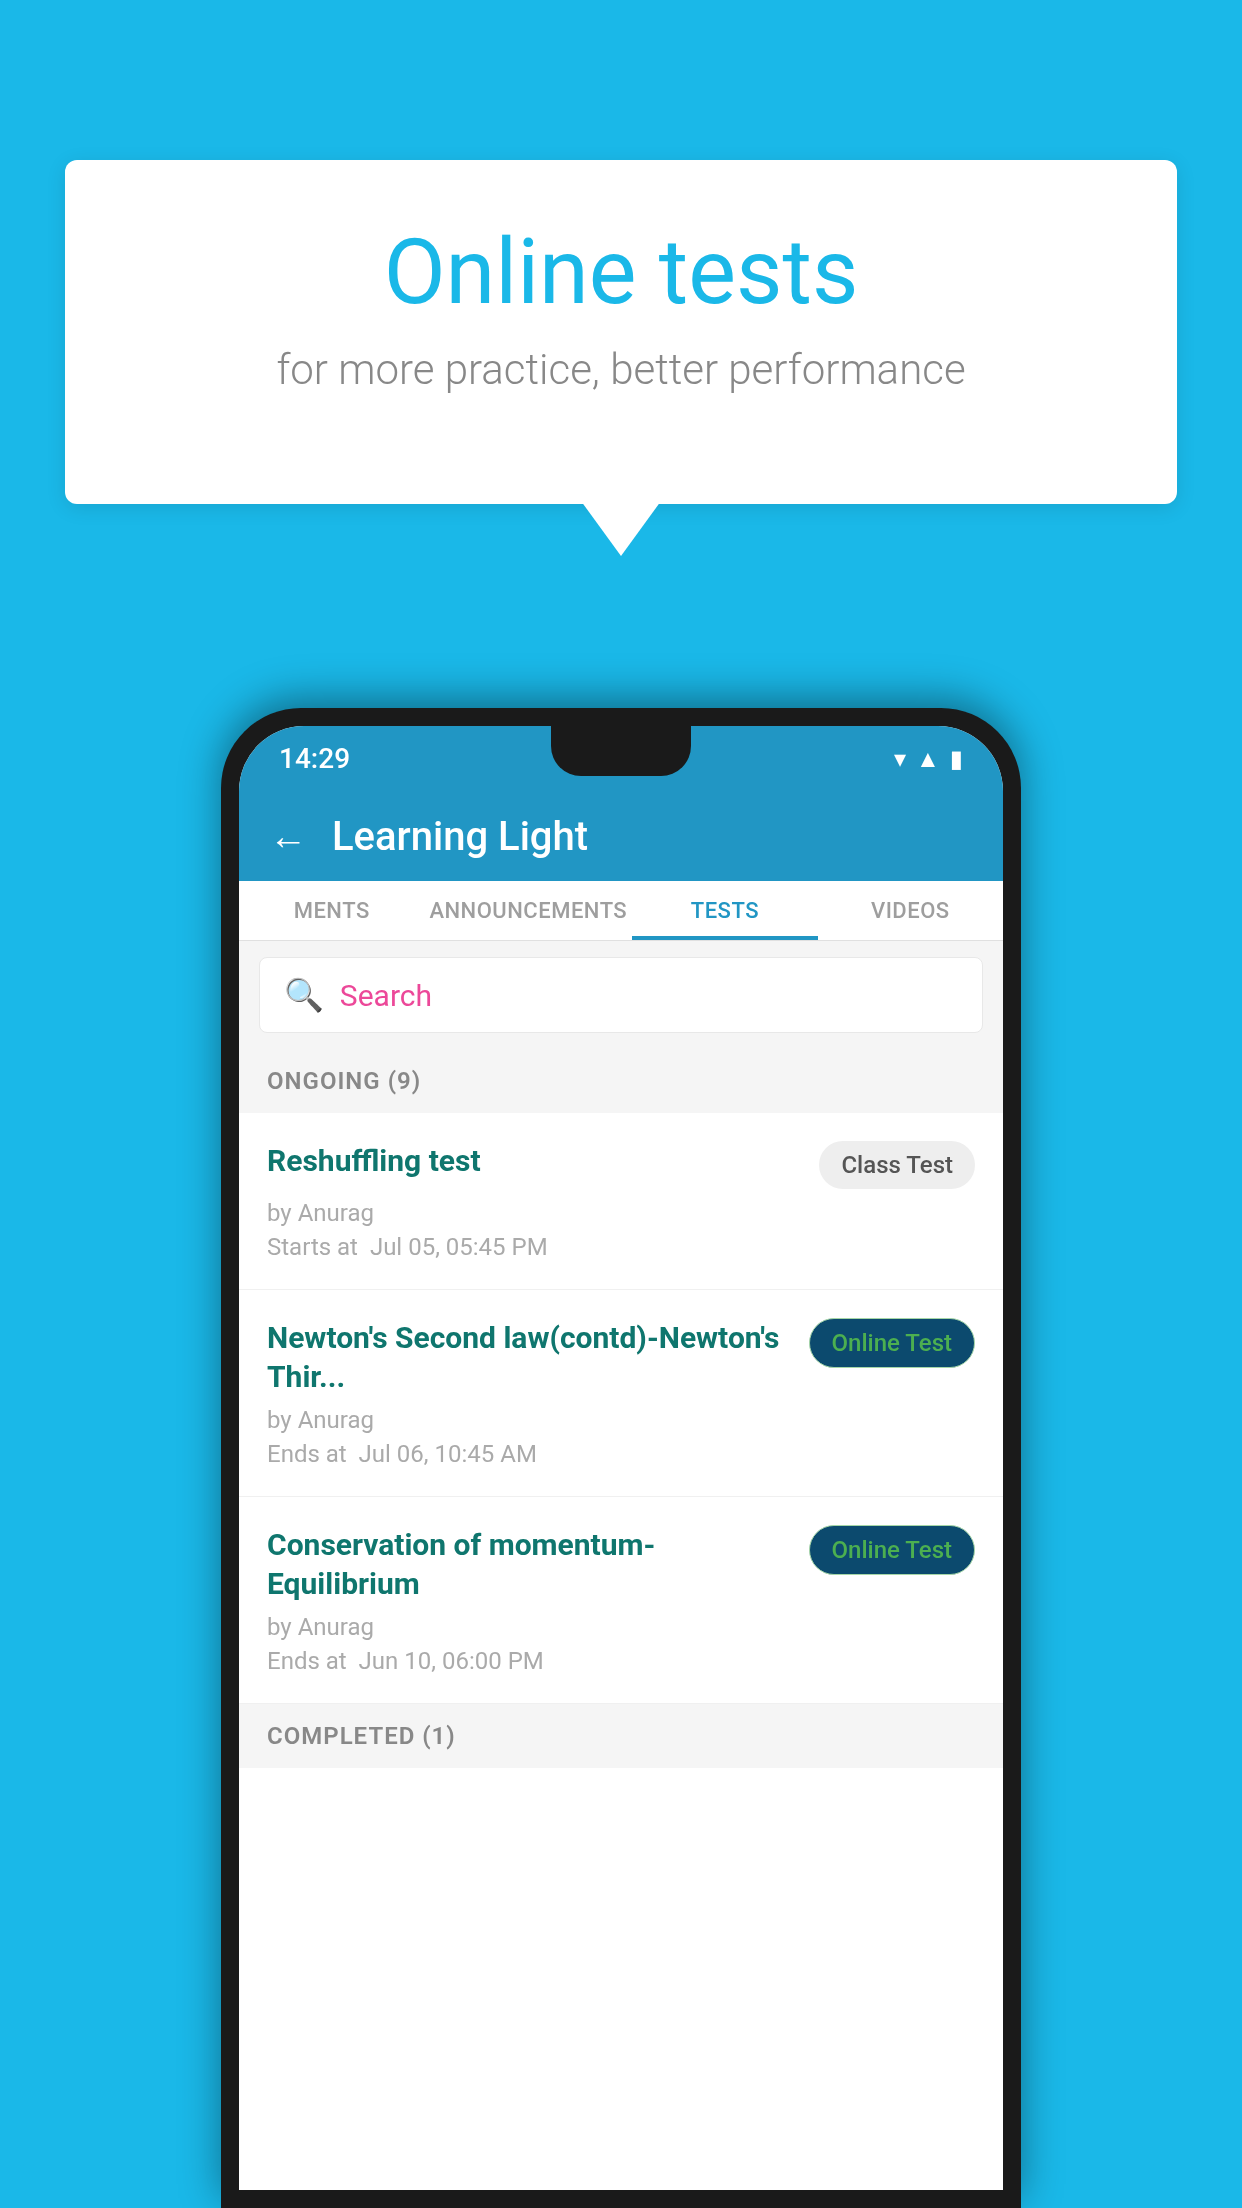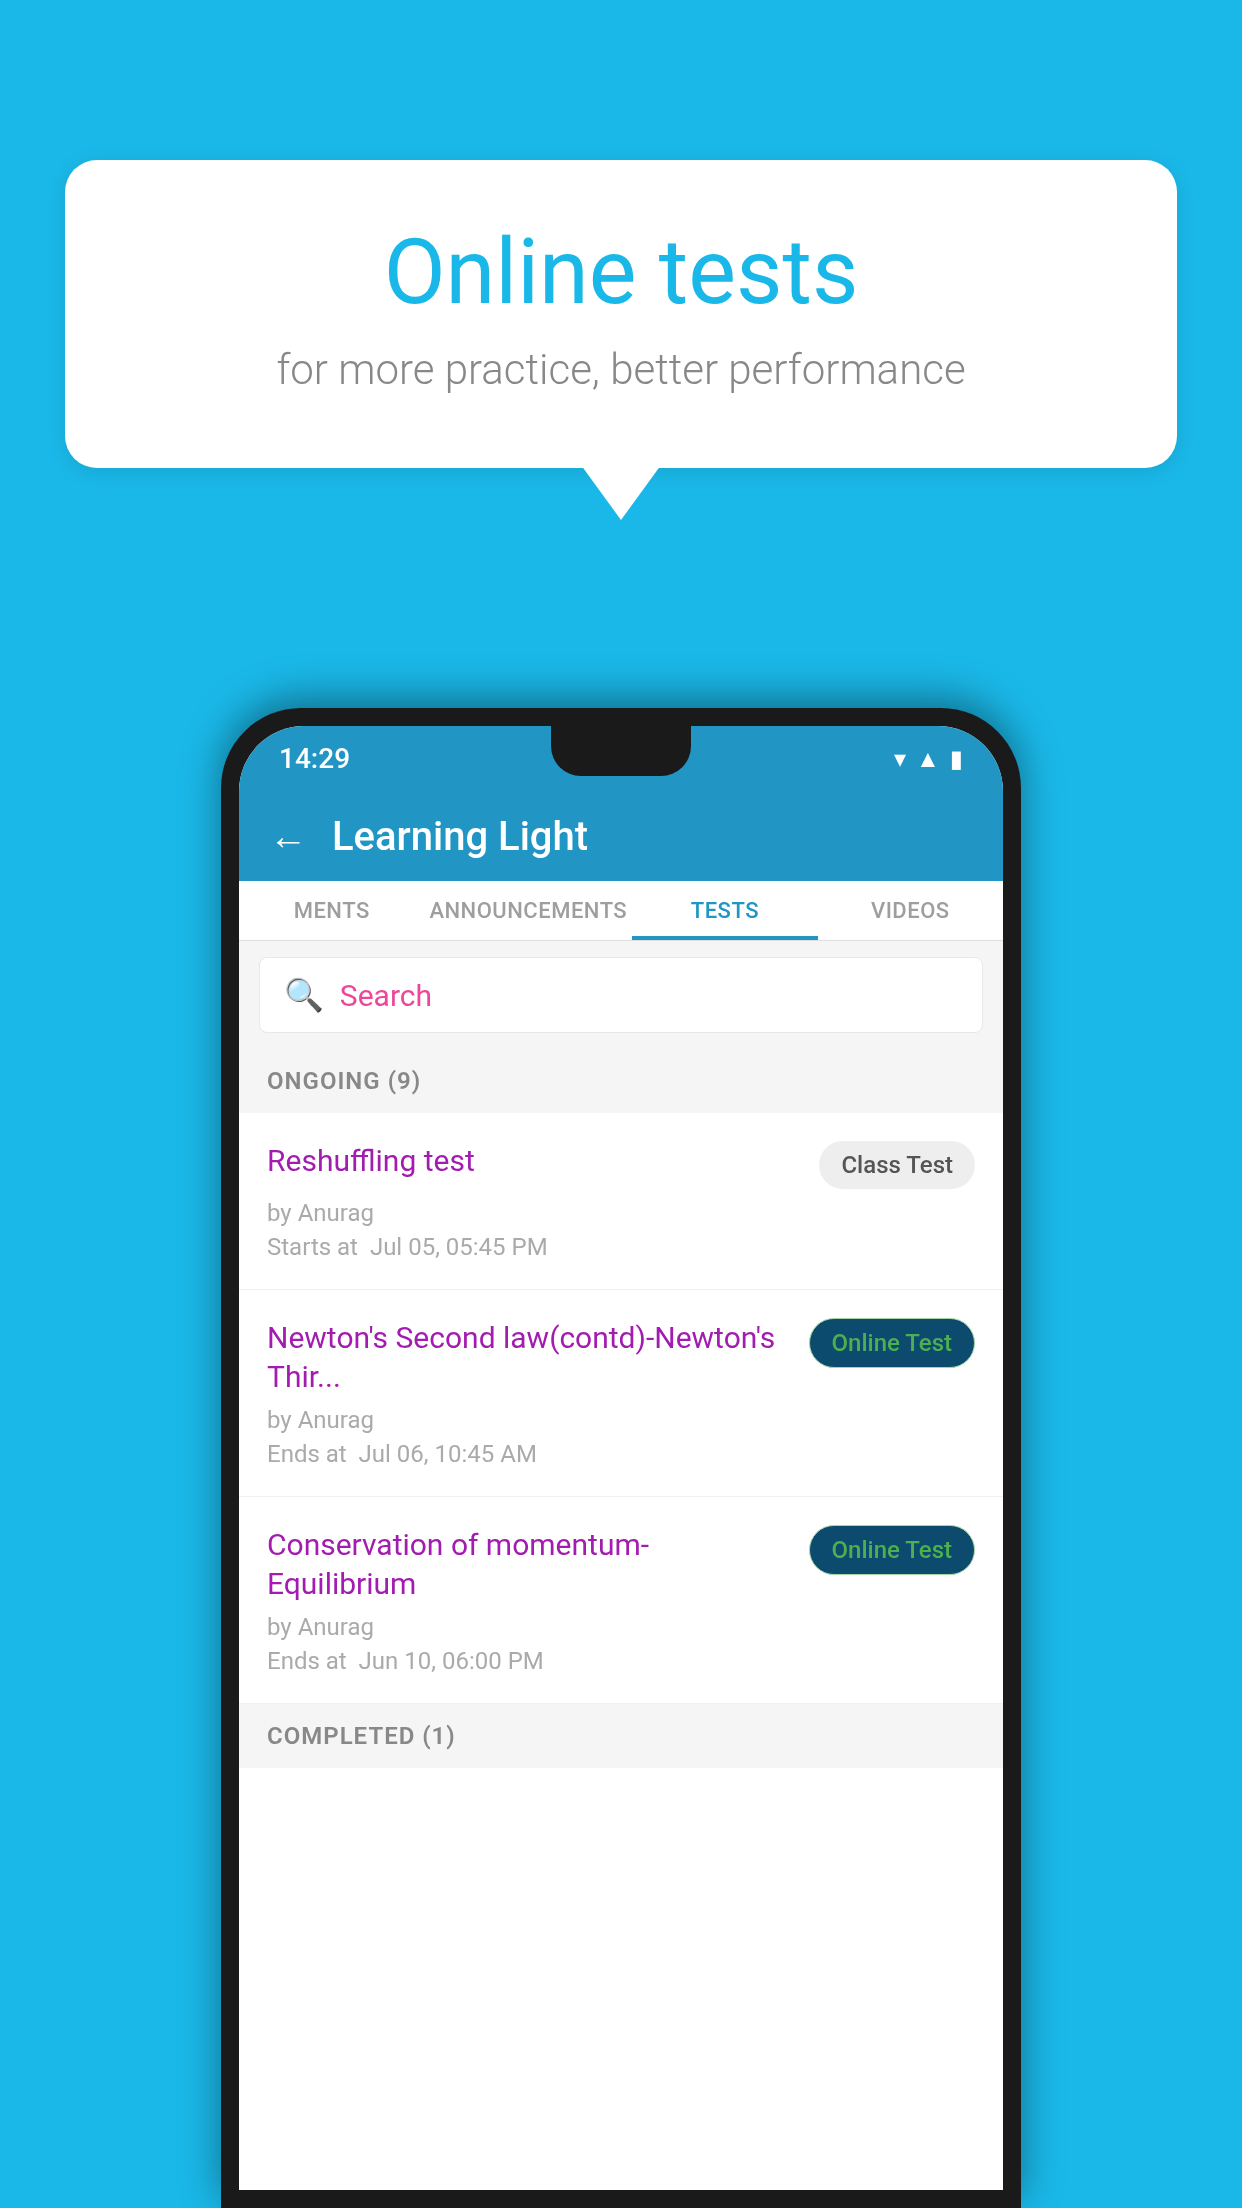--- a/index.html
+++ b/index.html
@@ -16,22 +16,22 @@
     
     .speech-bubble-container {
       position: absolute;
       top: 160px;
       left: 65px;
       right: 65px;
     }
 
     .speech-bubble {
       background: white;
-      border-radius: 32px;
-      padding: 60px 80px 74px;
+      border-radius: 12px;
+      padding: 60px 80px 110px;
       text-align: center;
       position: relative;
       box-shadow: 0 4px 20px rgba(0,0,0,0.1);
     }
 
     .speech-bubble::after {
       content: '';
       position: absolute;
       bottom: -52px;
       left: 50%;
@@ -224,23 +224,23 @@
     }
 
     .test-item-header {
       display: flex;
       justify-content: space-between;
       align-items: flex-start;
       margin-bottom: 10px;
     }
 
     .test-title {
-      color: #a21caf;
+      color: #0f766e;
       font-size: 30px;
-      font-weight: 400;
+      font-weight: 700;
       flex: 1;
       padding-right: 20px;
       line-height: 1.3;
     }
 
     .badge {
       border-radius: 30px;
       padding: 10px 22px;
       font-size: 24px;
       font-weight: 500;

